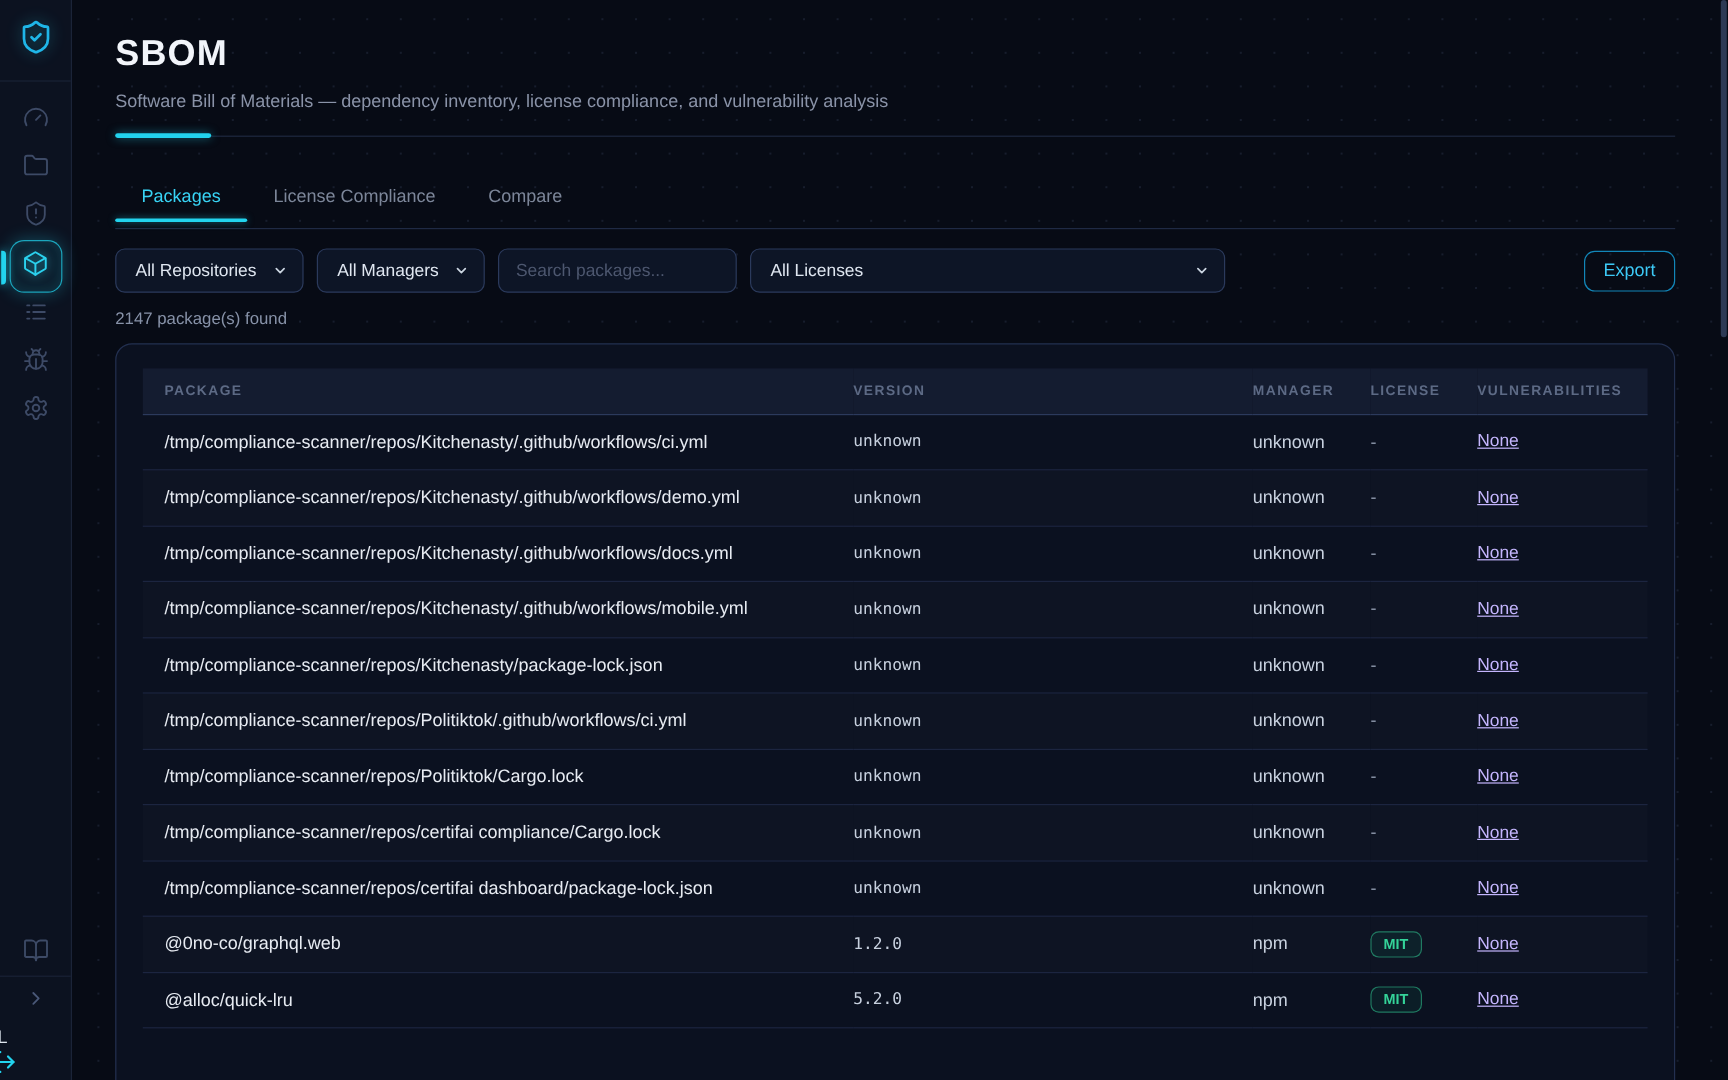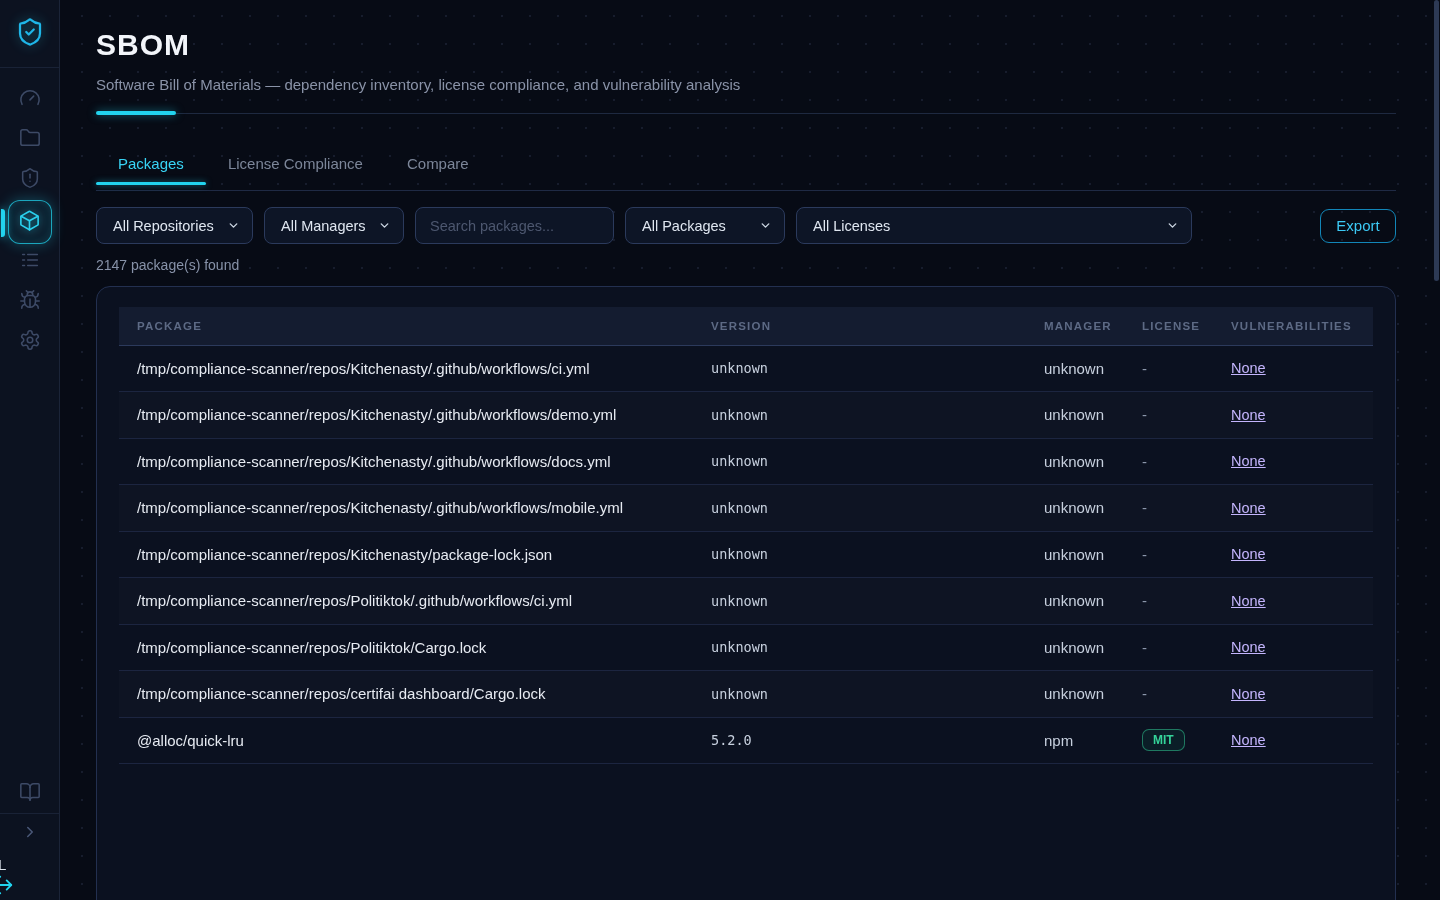--- a/index.html
+++ b/index.html
@@ -277,28 +277,20 @@
     <div class="select w-managers">
       <span>All Managers</span>
       <span class="chev">
         <svg width="13" height="13" viewBox="0 0 24 24" fill="none" stroke="#cbd5e1" stroke-width="2.6" stroke-linecap="round" stroke-linejoin="round">
             <path d="m6 9 6 6 6-6"></path>
           </svg>
       </span>
     </div>
     <div class="search-box">
       <input type="text" placeholder="Search packages..." style="">
-    </div>
-    <div class="select w-packages">
-      <span>All Packages</span>
-      <span class="chev">
-        <svg width="13" height="13" viewBox="0 0 24 24" fill="none" stroke="#cbd5e1" stroke-width="2.6" stroke-linecap="round" stroke-linejoin="round">
-            <path d="m6 9 6 6 6-6"></path>
-          </svg>
-      </span>
     </div>
     <div class="select w-licenses">
       <span>All Licenses</span>
       <span class="chev">
         <svg width="13" height="13" viewBox="0 0 24 24" fill="none" stroke="#cbd5e1" stroke-width="2.6" stroke-linecap="round" stroke-linejoin="round">
             <path d="m6 9 6 6 6-6"></path>
           </svg>
       </span>
     </div>
     <button class="export-btn">Export</button>
@@ -368,24 +360,38 @@
             <td class="vul">None</td>
           </tr>
           <tr>
             <td class="pkg">/tmp/compliance-scanner/repos/Politiktok/Cargo.lock</td>
             <td class="ver">unknown</td>
             <td class="mgr">unknown</td>
             <td class="lic">-</td>
             <td class="vul">None</td>
           </tr>
           <tr>
-            <td class="pkg">/tmp/compliance-scanner/repos/certifai dashboard/Cargo.lock</td>
-            <td class="ver">unknown</td>
-            <td class="mgr">unknown</td>
-            <td class="lic">-</td>
+            <td class="pkg">/tmp/compliance-scanner/repos/certifai compliance/Cargo.lock</td>
+            <td class="ver">unknown</td>
+            <td class="mgr">unknown</td>
+            <td class="lic">-</td>
+            <td class="vul">None</td>
+          </tr>
+          <tr>
+            <td class="pkg">/tmp/compliance-scanner/repos/certifai dashboard/package-lock.json</td>
+            <td class="ver">unknown</td>
+            <td class="mgr">unknown</td>
+            <td class="lic">-</td>
+            <td class="vul">None</td>
+          </tr>
+          <tr>
+            <td class="pkg">@0no-co/graphql.web</td>
+            <td class="ver">1.2.0</td>
+            <td class="mgr">npm</td>
+            <td class="lic"><span class="badge">MIT</span></td>
             <td class="vul">None</td>
           </tr>
           <tr>
             <td class="pkg">@alloc/quick-lru</td>
             <td class="ver">5.2.0</td>
             <td class="mgr">npm</td>
             <td class="lic"><span class="badge">MIT</span></td>
             <td class="vul">None</td>
           </tr>
         </tbody>

